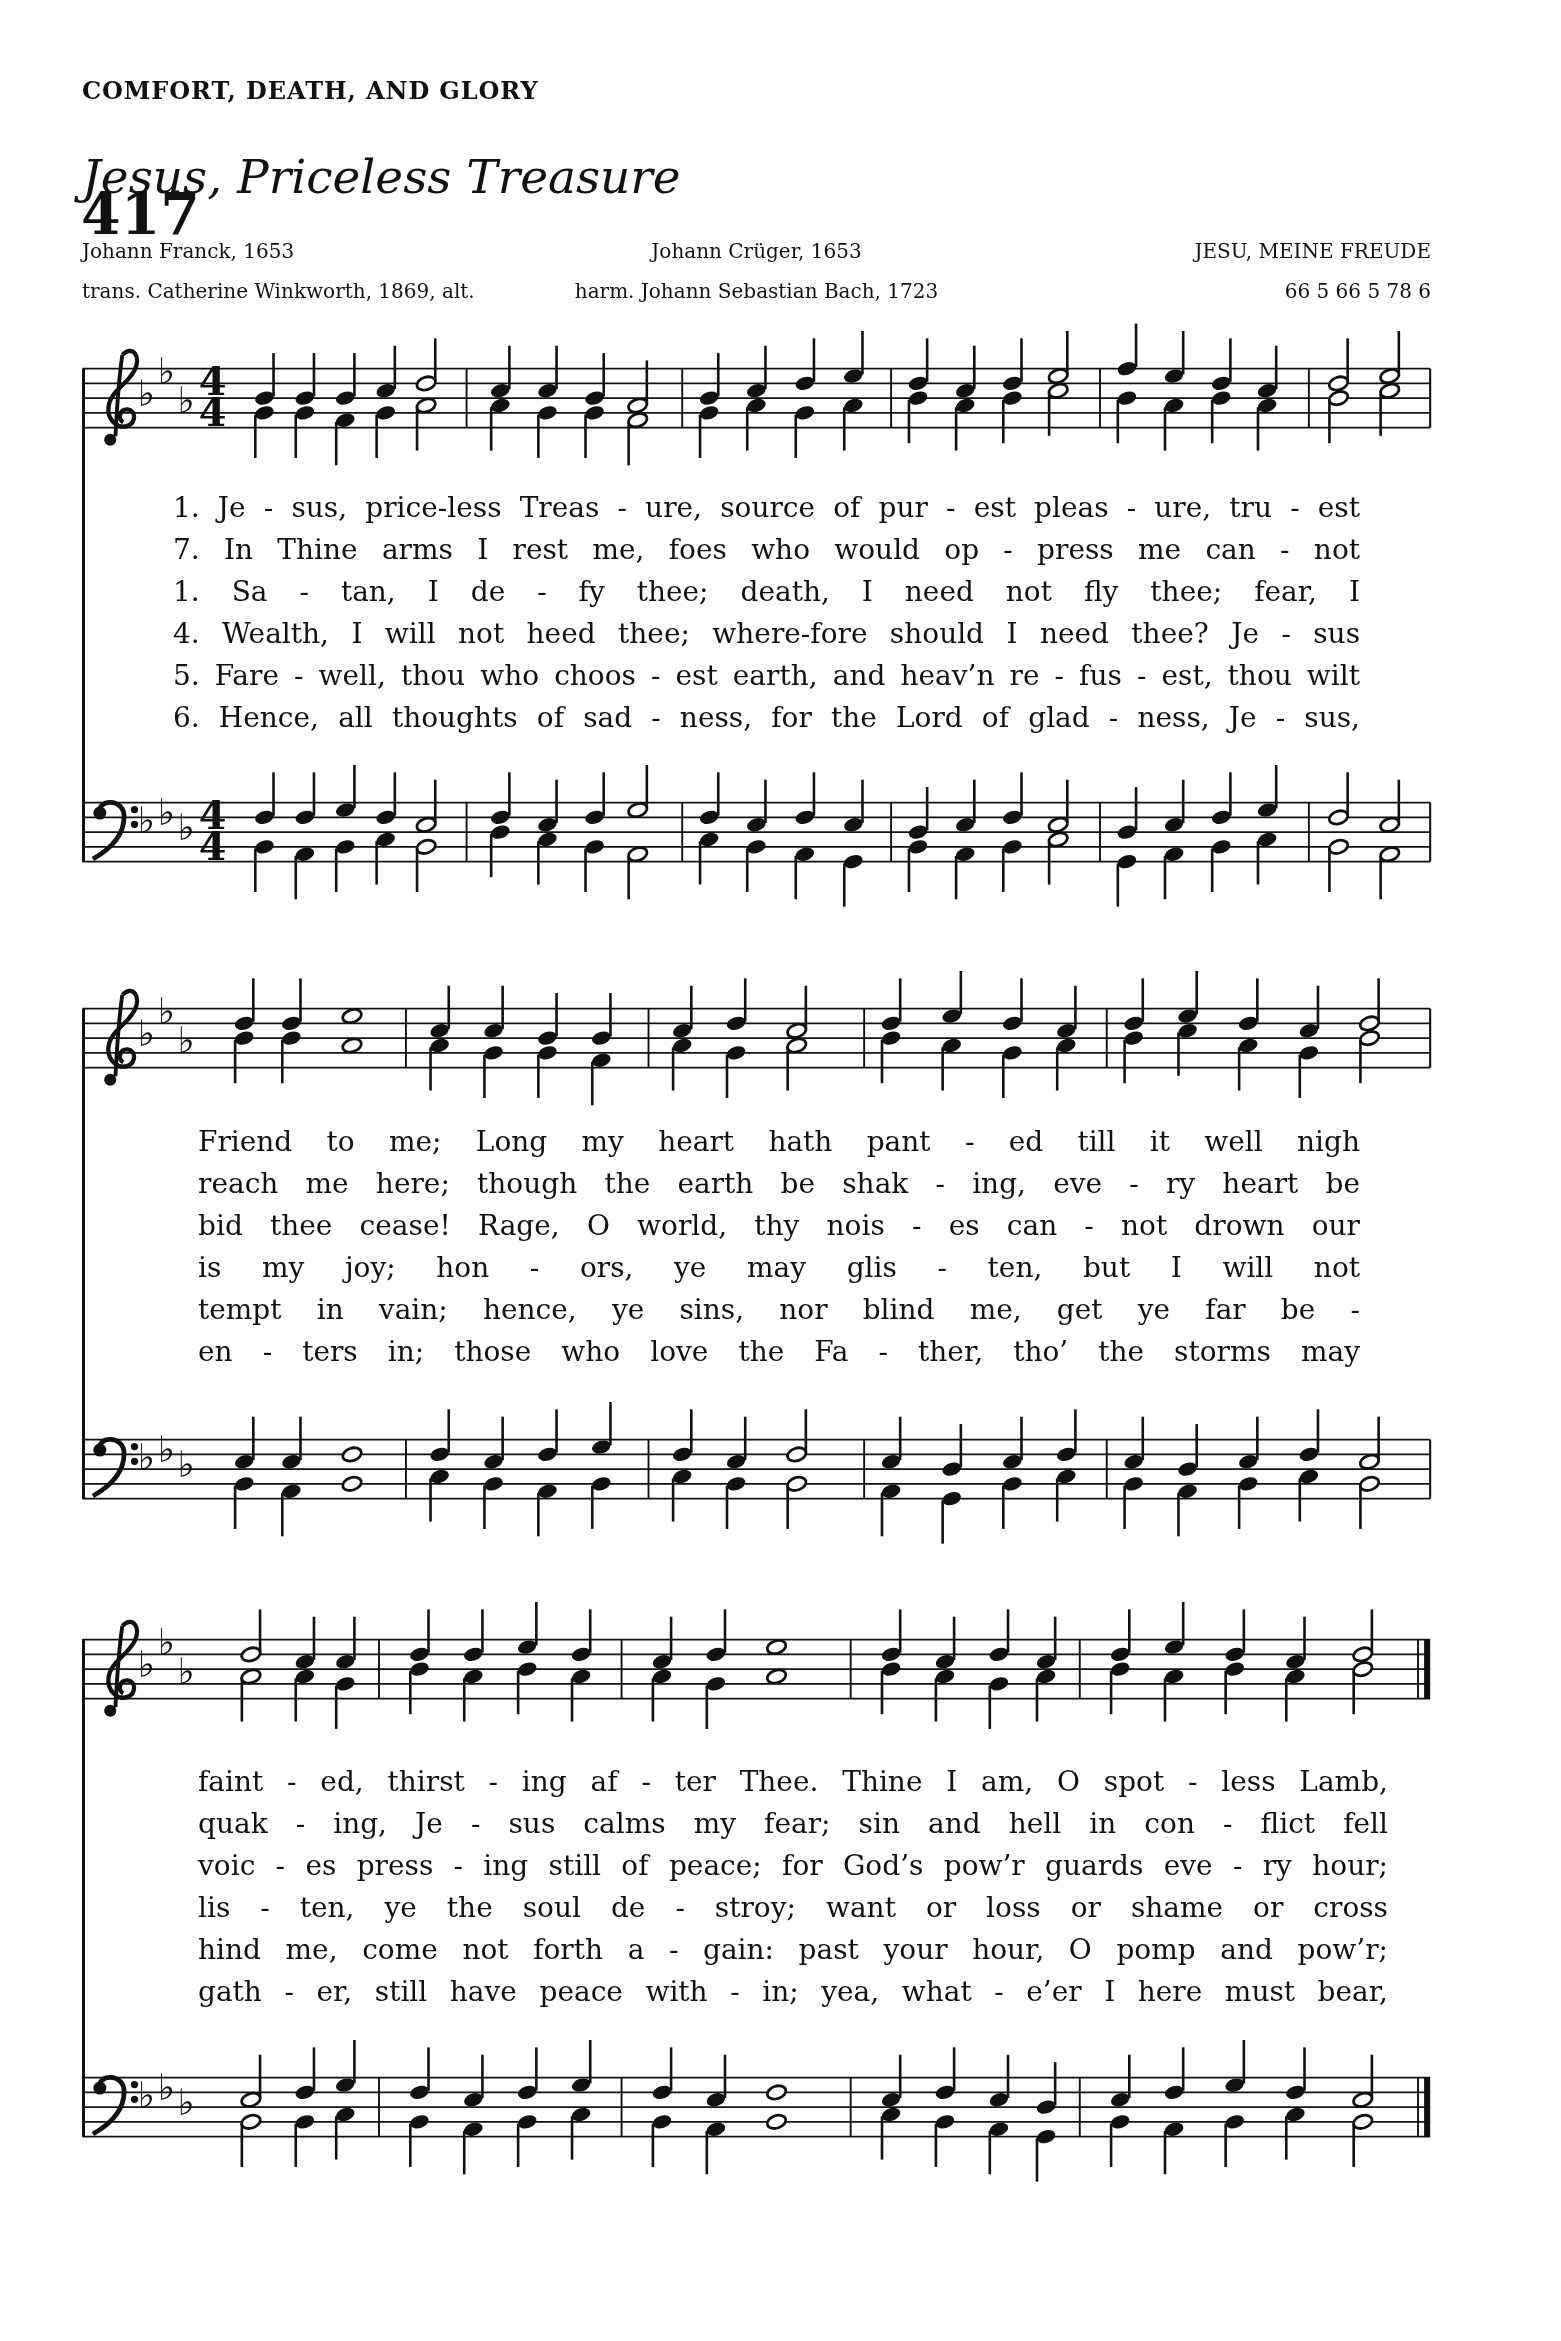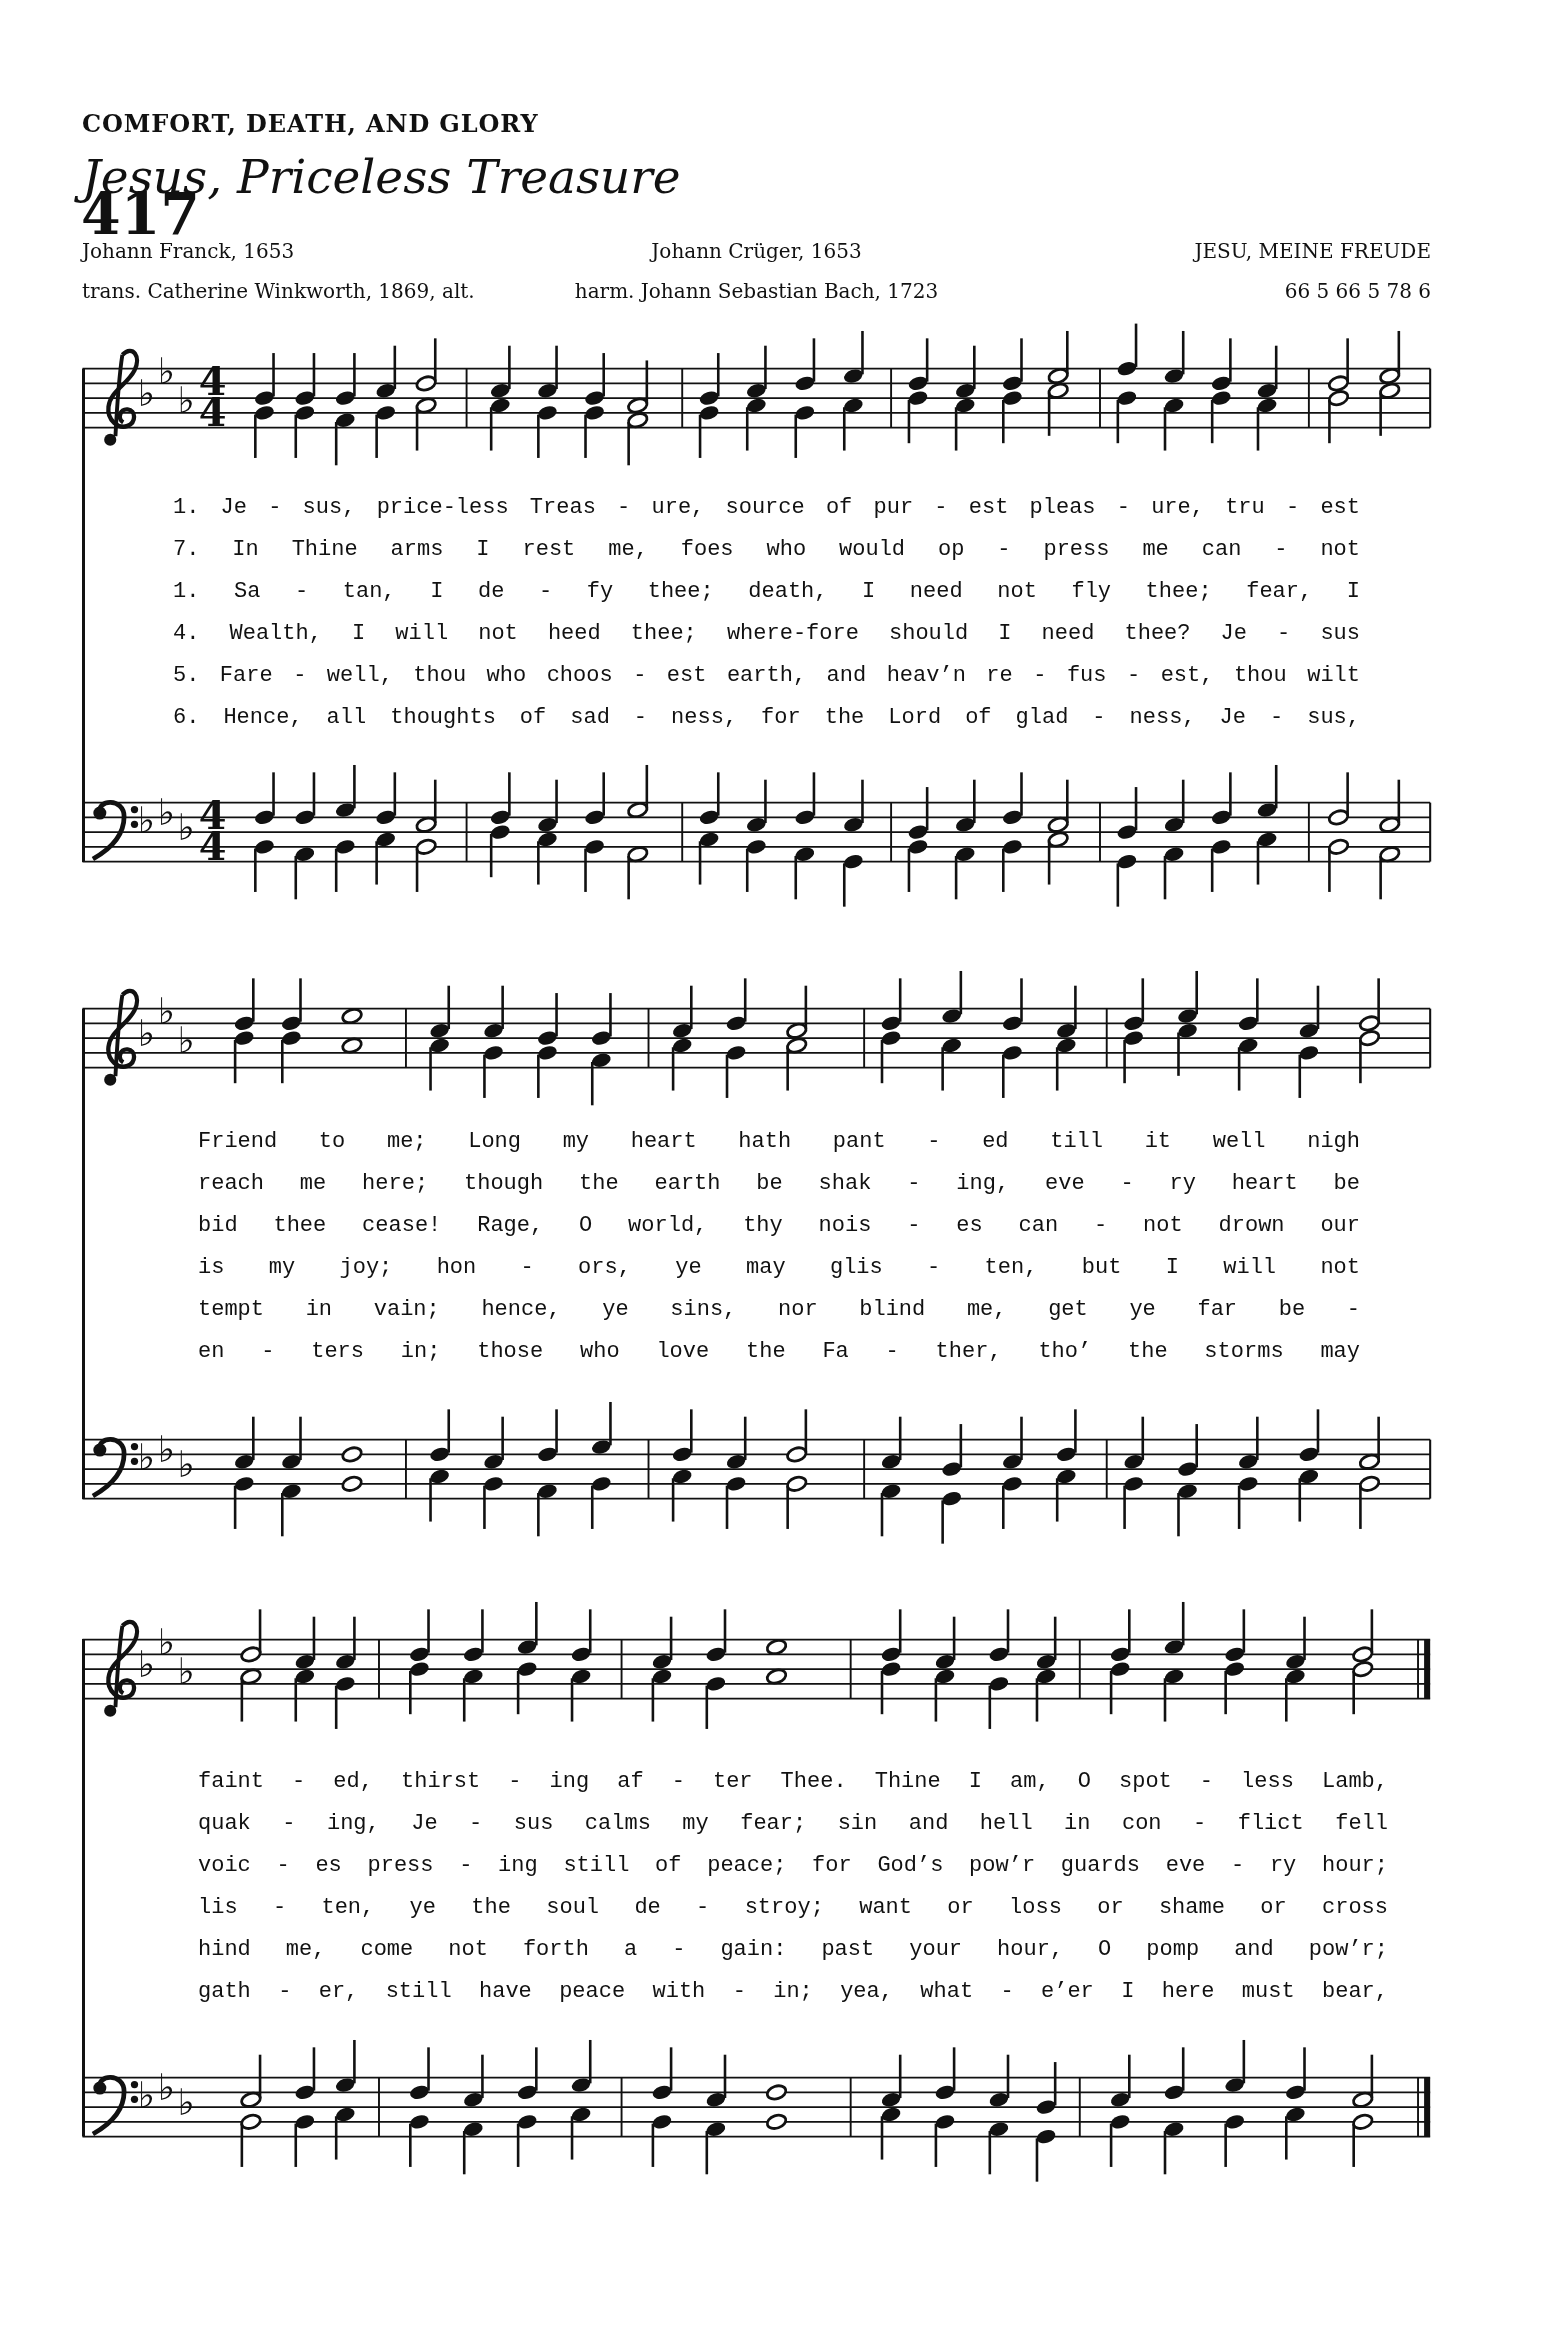--- a/index.html
+++ b/index.html
@@ -6,44 +6,43 @@
   .page{
     position:relative;
     width:1561px;height:2342px;
     background:#ffffff;
     font-family:"DejaVu Serif", serif;
     color:#111;
     overflow:hidden;
   }
   .eyebrow{
     position:absolute;left:82px;top:76px;
-    font-size:24px;font-weight:bold;letter-spacing:0.9px;margin-top:33px;
+    font-size:24px;font-weight:bold;letter-spacing:0.9px;
   }
   .hymn-number{
     position:absolute;left:81px;top:146px;
     font-size:57px;font-weight:bold;margin-top:34px;
   }
   .hymn-title{
     position:absolute;left:82px;top:149px;width:1349px;
     text-align:left;font-size:47px;font-style:italic;
   }
   .credit{position:absolute;font-size:20px;white-space:nowrap;}
   .c-left{left:82px;}
   .c-center{left:82px;width:1349px;text-align:right;}
   .c-right{left:82px;width:1349px;text-align:center;}
   .row1{top:239px;}
   .row2{top:279px;}
   .staff-svg{position:absolute;left:69px;width:1379px;height:208px;}
   .sys-connector{position:absolute;left:82px;width:2.6px;background:#111;}
   .lyrics{position:absolute;}
   .lyric-line{
-    font-size:22px;line-height:42px;height:42px;
+    font-size:28px;line-height:42px;height:42px;
     text-align:justify;text-align-last:justify;
     white-space:normal;
-    font-family:Liberation Mono, monospace;
   }
 </style>
 </head>
 <body>
 
 <div class="page">
 
   <div class="eyebrow">COMFORT, DEATH, AND GLORY</div>
   <div class="hymn-number">417</div>
   <div class="hymn-title">Jesus, Priceless Treasure</div>

